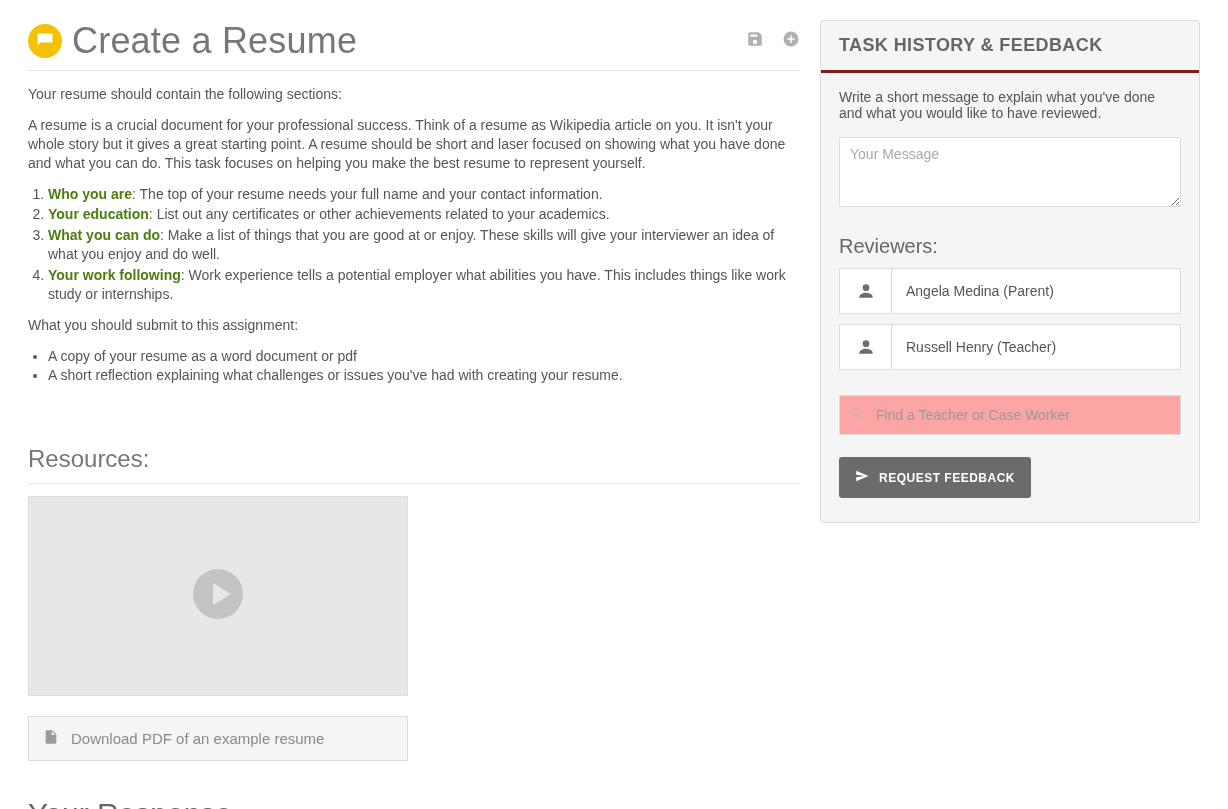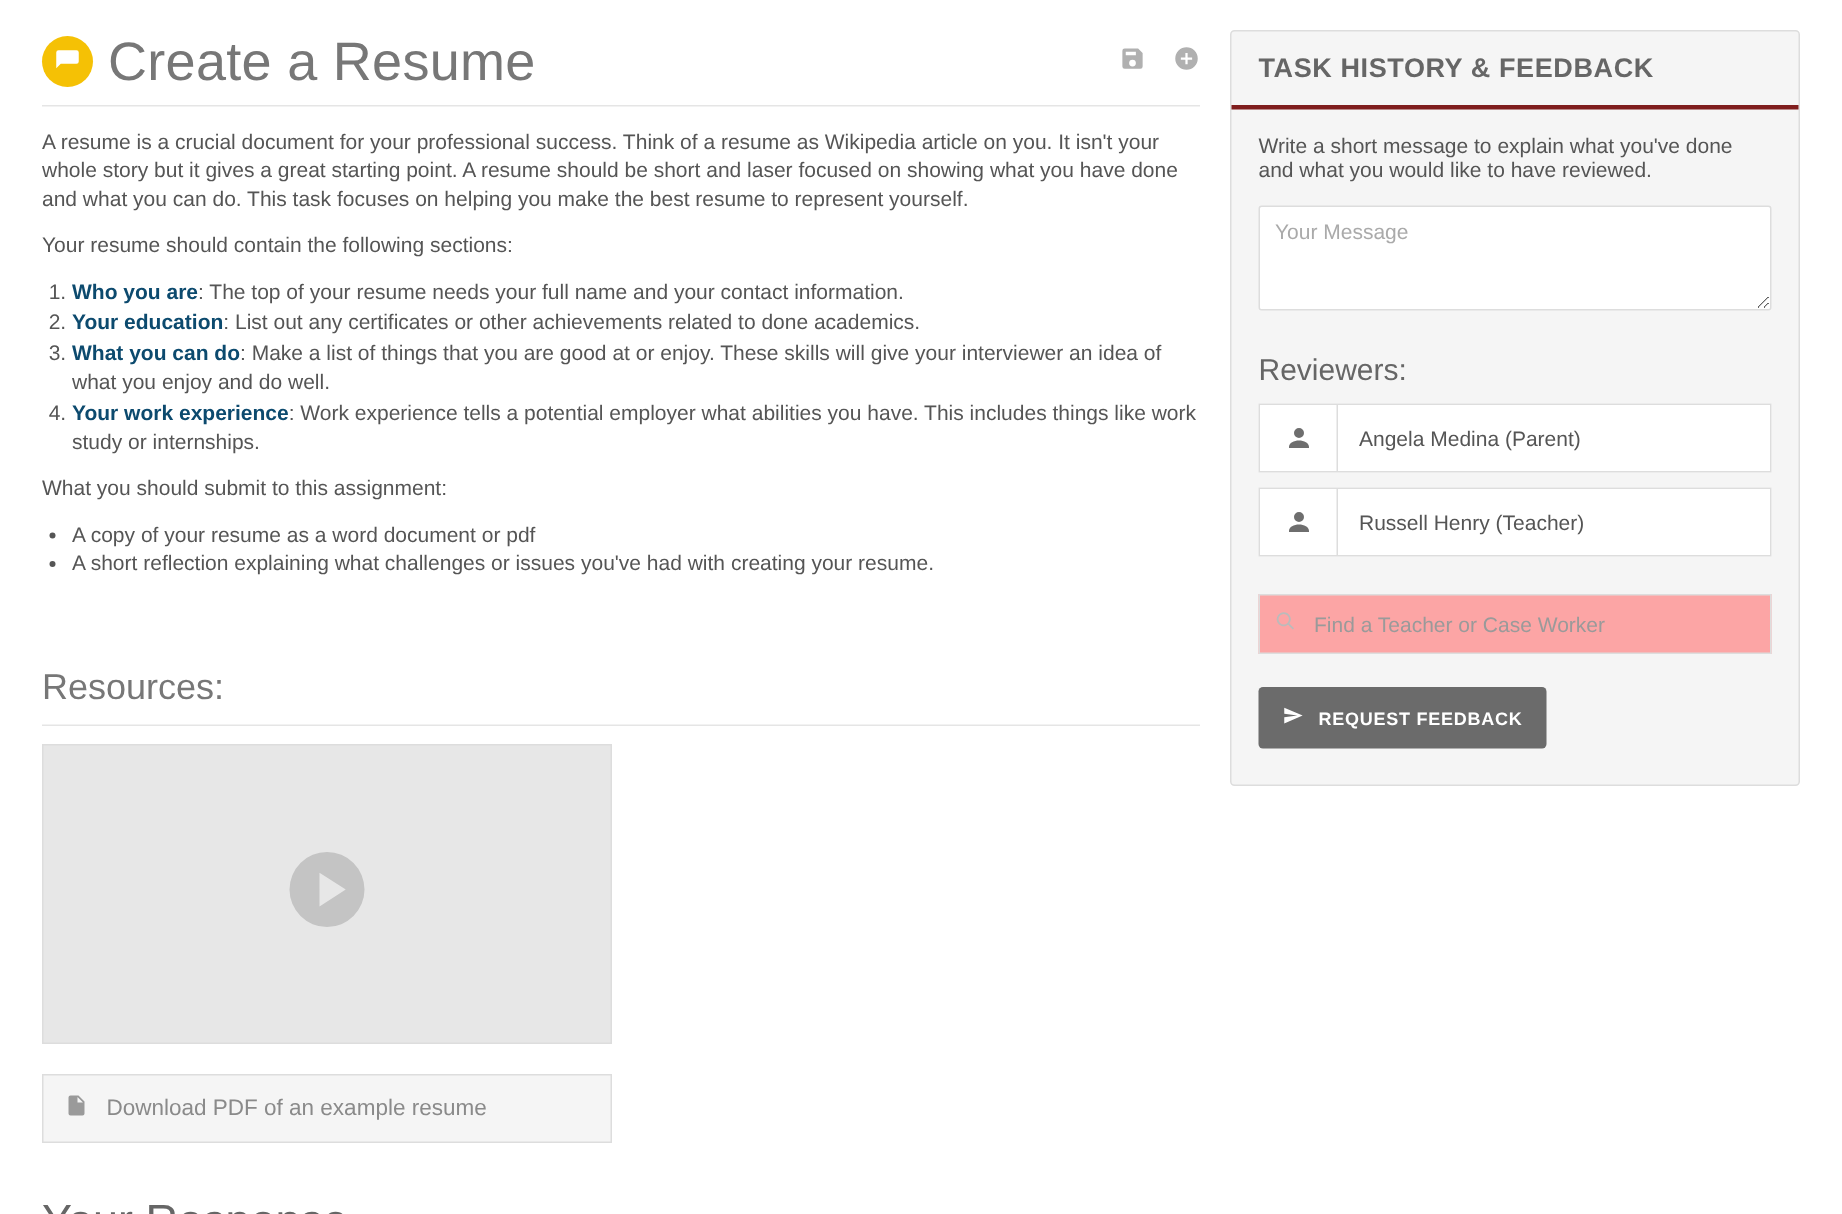--- a/index.html
+++ b/index.html
@@ -55,21 +55,21 @@
   .title-actions .tbtn {
     cursor: pointer;
   }
   .title-actions svg { width: 18px; height: 18px; fill: #b0b0b0; }
 
   .intro { font-size: 14px; line-height: 1.35; color: #555; }
   .intro p { margin: 0 0 12px 0; }
   .intro ol { margin: 0 0 12px 0; padding-left: 20px; }
   .intro ol li { margin-bottom: 2px; }
   .intro ul { margin: 0; padding-left: 20px; list-style: disc; }
-  .intro b { color: #0c4a6e; }
+  .intro b { color: #4d7c0f; }
 
   .section-h {
     font-size: 24px;
     color: #777;
     font-weight: 400;
     margin: 60px 0 10px 0;
   }
   .section-rule {
     border: none; border-top: 1px solid #e5e5e5; margin: 0 0 12px 0;
   }
@@ -217,27 +217,27 @@
         </span>
         <span class="tbtn" title="Add">
           <svg viewBox="0 0 24 24">
               <path d="M12 2a10 10 0 1 0 0 20 10 10 0 0 0 0-20zm5 11h-4v4h-2v-4H7v-2h4V7h2v4h4v2z"></path>
             </svg>
         </span>
       </span>
     </div>
 
     <div class="intro">
+      <p>Your resume should contain the following sections:</p>
       <p>A resume is a crucial document for your professional success. Think of a resume as Wikipedia article on you. It isn't your whole story but it gives a great starting point. A resume should be short and laser focused on showing what you have done and what you can do. This task focuses on helping you make the best resume to represent yourself.</p>
-      <p>Your resume should contain the following sections:</p>
       <ol>
         <li><b>Who you are</b><span>:  The top of your resume needs your full name and your contact information.</span></li>
-        <li><b>Your education</b><span>: List out any certificates or other achievements related to done academics.</span></li>
+        <li><b>Your education</b><span>: List out any certificates or other achievements related to your academics.</span></li>
         <li><b>What you can do</b><span>: Make a list of things that you are good at or enjoy. These skills will give your interviewer an idea of what you enjoy and do well.</span></li>
-        <li><b>Your work experience</b><span>: Work experience tells a potential employer what abilities you have. This includes things like work study or internships.</span></li>
+        <li><b>Your work following</b><span>: Work experience tells a potential employer what abilities you have. This includes things like work study or internships.</span></li>
       </ol>
       <p>What you should submit to this assignment:</p>
       <ul>
         <li>A copy of your resume as a word document or pdf</li>
         <li>A short reflection explaining what challenges or issues you've had with creating your resume.</li>
       </ul>
     </div>
 
     <div class="section-h">Resources:</div>
     <hr class="section-rule">

